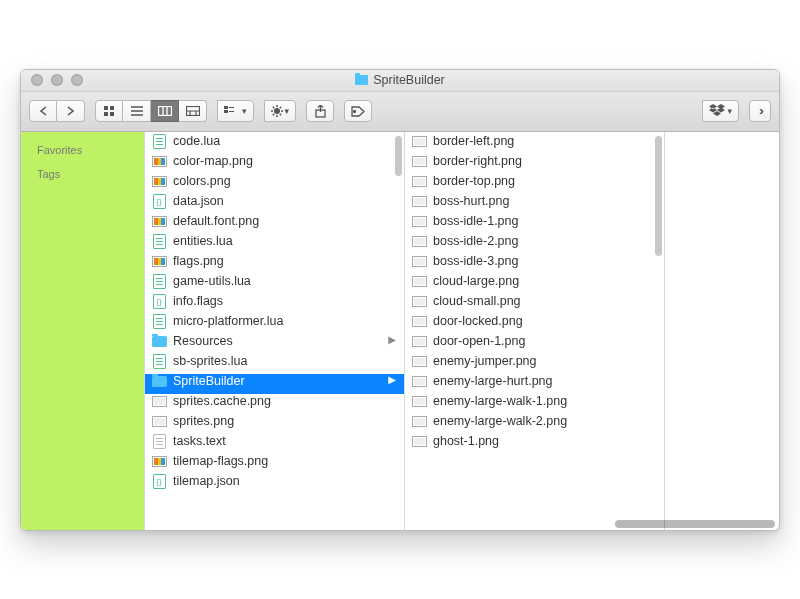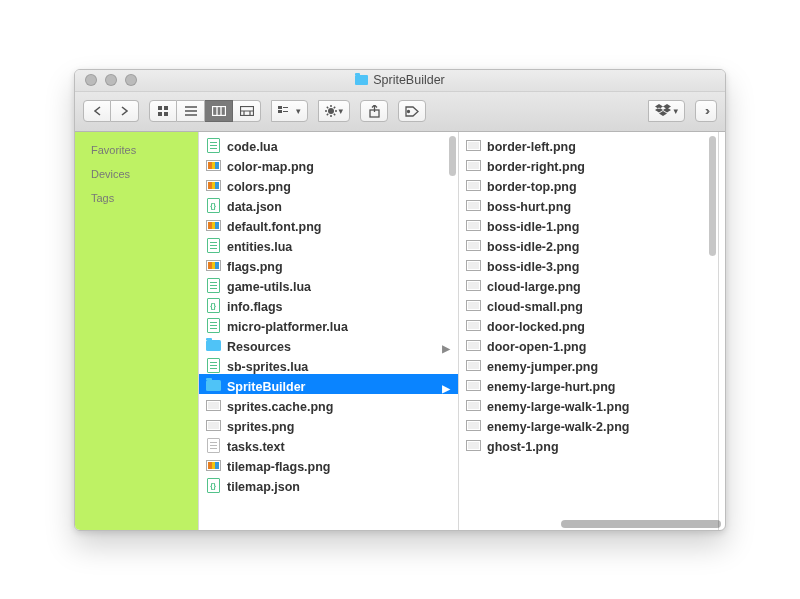--- a/index.html
+++ b/index.html
@@ -1,19 +1,19 @@
 <!DOCTYPE html>
 <html><head>
 <meta charset="utf-8">
 <style>
 * { margin: 0; padding: 0; box-sizing: border-box; font-family: -apple-system, "Helvetica Neue", Arial, sans-serif; }
 body { background: #fff; display: flex; align-items: center; justify-content: center; height: 599px; width: 800px; }
 
 .window {
-  width: 652px; height: 462px;
+  width: 760px; height: 462px;
   background: #fff;
   border: 1px solid #bdbdbd;
   border-radius: 6px;
   box-shadow: 0 15px 30px rgba(0,0,0,0.18), 0 2px 6px rgba(0,0,0,0.12);
   display: flex; flex-direction: column;
   overflow: hidden;
 }
 
 
 .titlebar {
@@ -62,26 +62,25 @@
 .sb-item { font-size: 11px; color: #787878; padding: 6px 16px; }
 
 .columns { flex: 1; display: flex; overflow: hidden; position: relative; }
 .col {
   width: 260px; border-right: 1px solid #d8d8d8;
   overflow-y: hidden; overflow-x: hidden;
   position: relative;
 }
 .col-inner { padding-top: 2px; }
 .row {
-  display: flex; align-items: flex-end;
+  display: flex; align-items: flex-start;
   height: 20px; padding: 0 8px 0 6px;
   font-size: 12.5px; color: #333;
   white-space: nowrap;
   position: relative;
-  font-weight: bold;
 }
 .row.sel { background: #0a84ff; color: #fff; }
 .row.sel .arrow { color: #fff; }
 .row .arrow { margin-left: auto; color: #8a8a8a; font-size: 10px; }
 .icon { width: 16px; height: 16px; margin-right: 6px; display: inline-flex; align-items: center; justify-content: center; flex-shrink: 0; }
 .icon-folder { width: 15px; height: 11px; background: #4fc3f7; border-radius: 1.5px; position: relative; }
 .icon-folder::before { content:""; position:absolute; top:-2px; left:0; width:6px; height:2px; background:#4fc3f7; border-radius:1px 1px 0 0; }
 .icon-lua { width: 13px; height: 15px; background: #fff; border: 1px solid #52c28a; border-radius: 1px; position: relative; }
 .icon-lua::after { content:""; position:absolute; inset:3px 2px; background: repeating-linear-gradient(#52c28a 0 1px, transparent 1px 3px); }
 .icon-png { width: 15px; height: 11px; background: #fff; border: 1px solid #aaa; position: relative; }
@@ -228,21 +227,20 @@
     </div>
 
     <div class="btn single" style="min-width:22px;">
       <span style="font-size:12px;letter-spacing:-3px;">››</span>
     </div>
   </div>
 
   <div class="body">
     <div class="sidebar">
       <div class="sb-item">Favorites</div>
-      <div class="sb-item">Devices</div>
       <div class="sb-item">Tags</div>
     </div>
 
     <div class="columns" id="columns">
 
       <div class="col">
           <div class="col-inner">
             <div class="row">
               <span class="icon">
                 <span class="icon-lua"></span>

